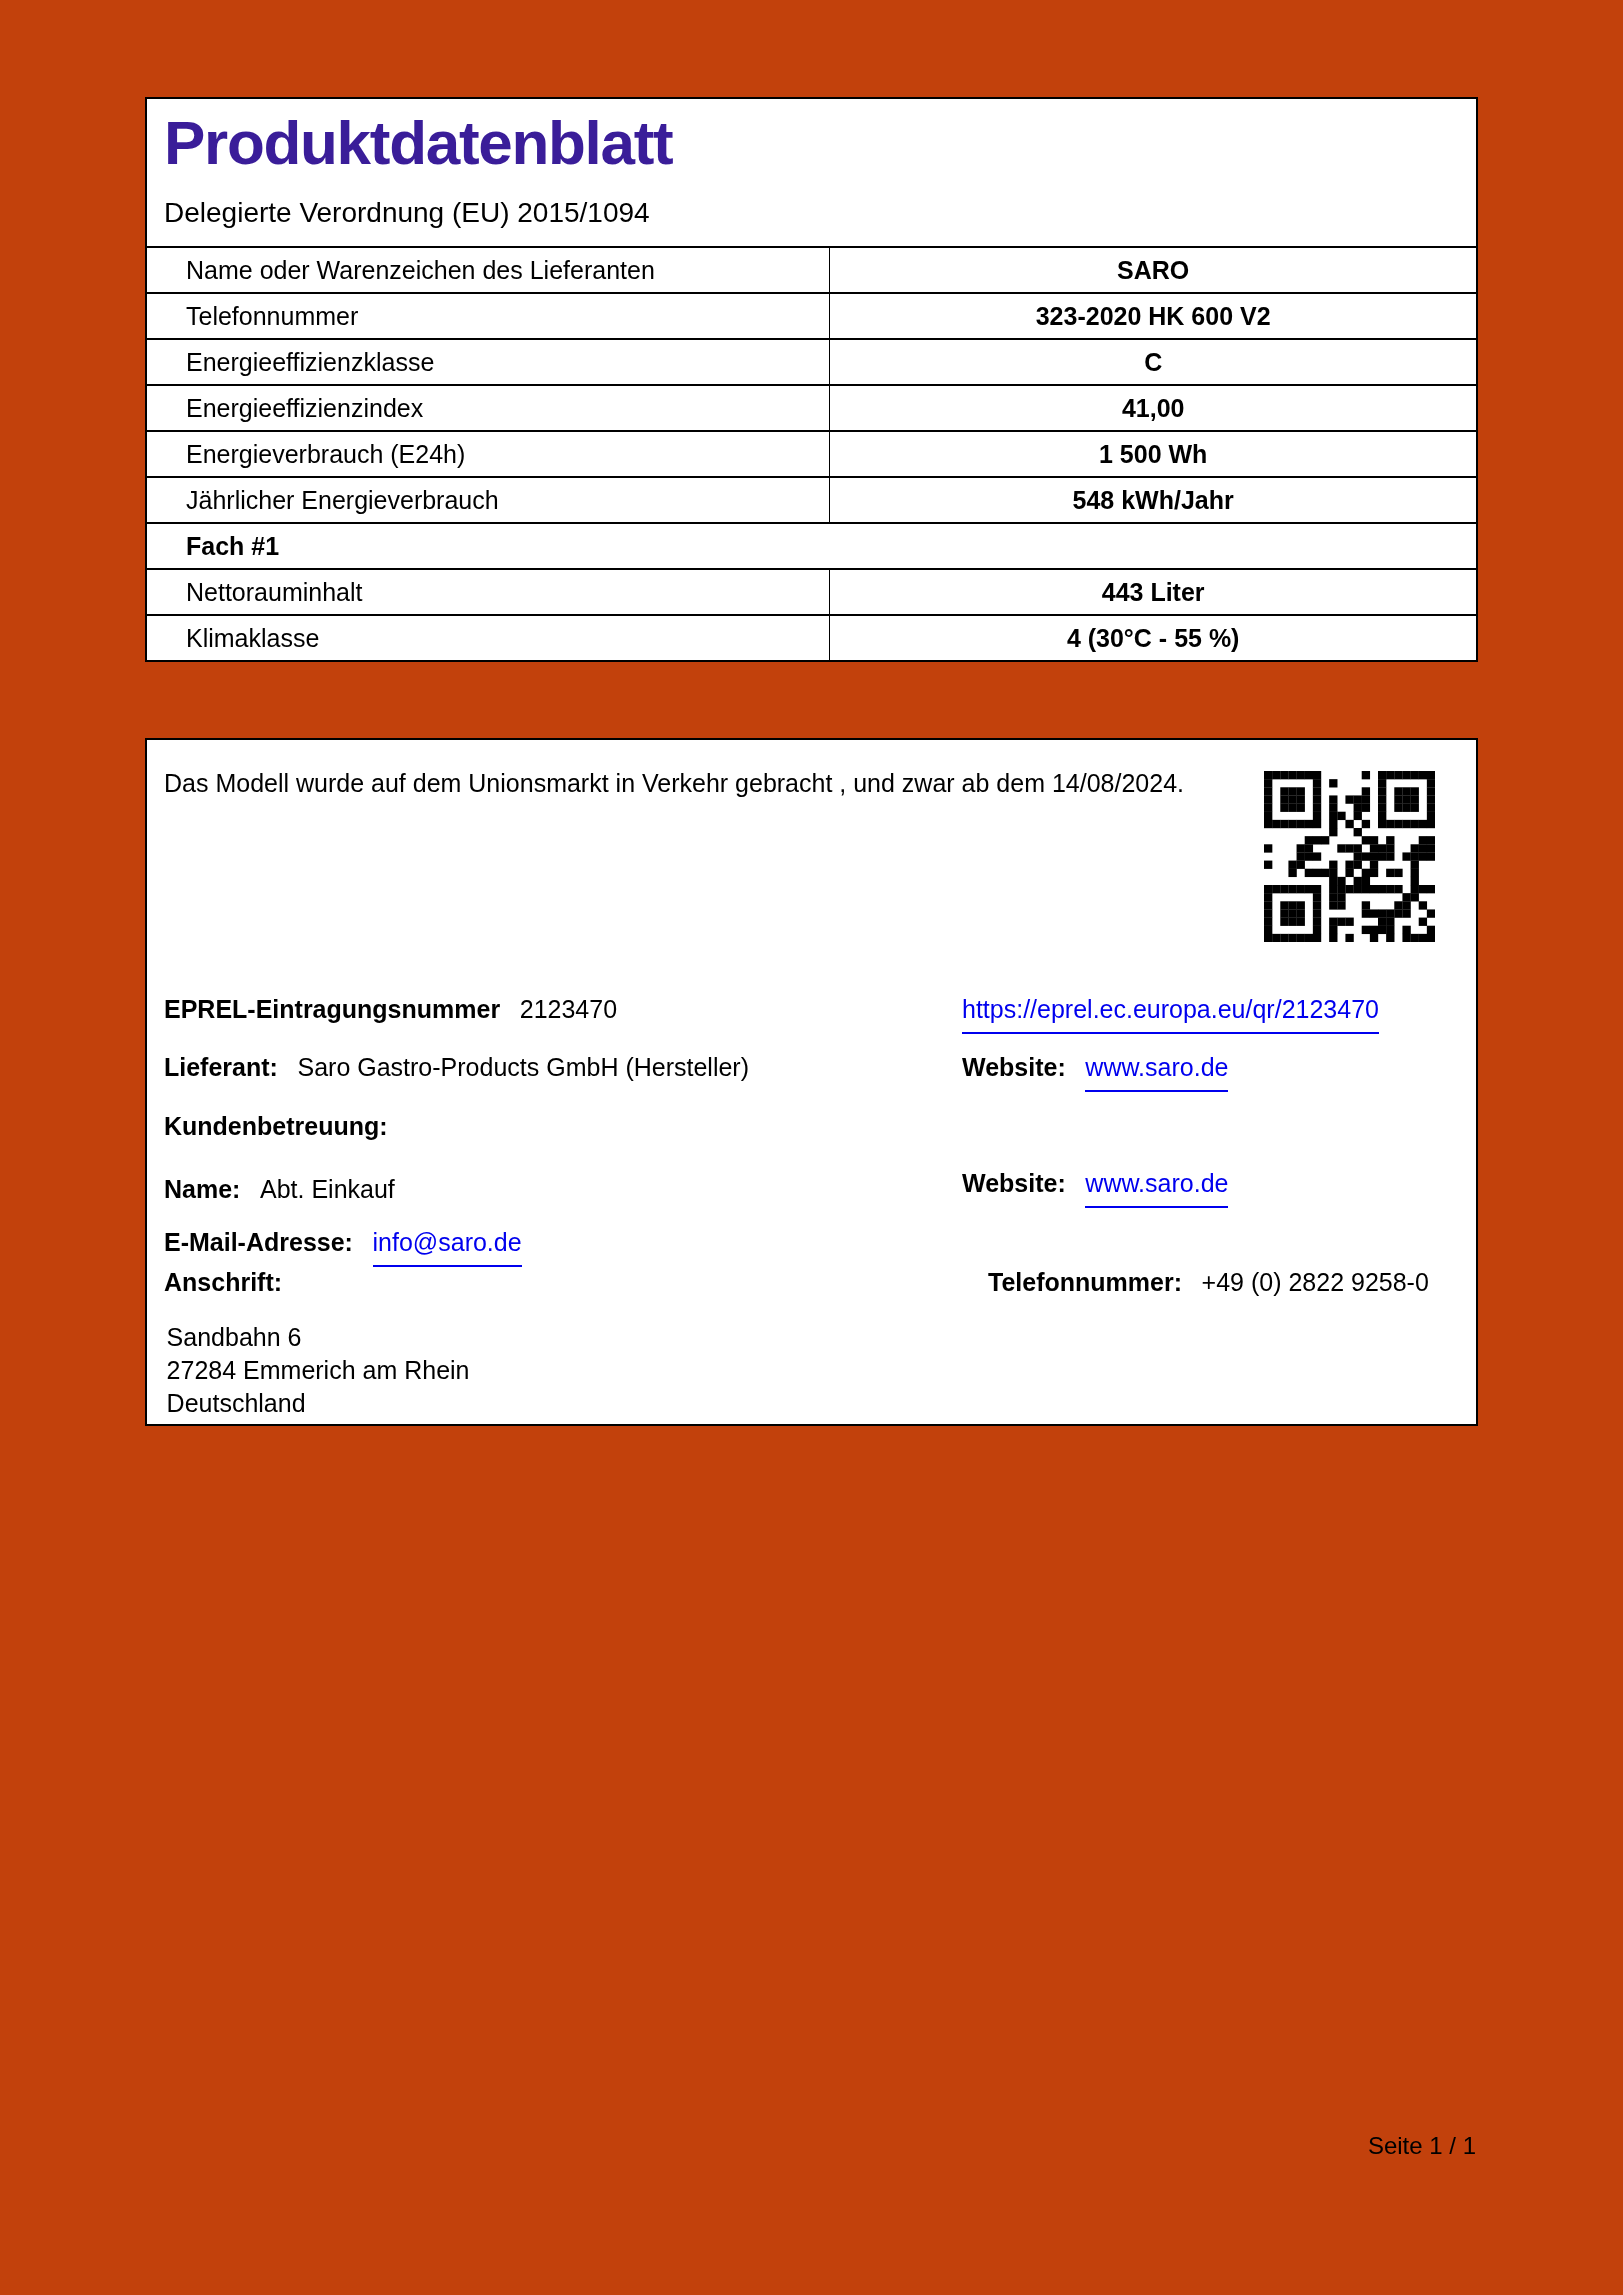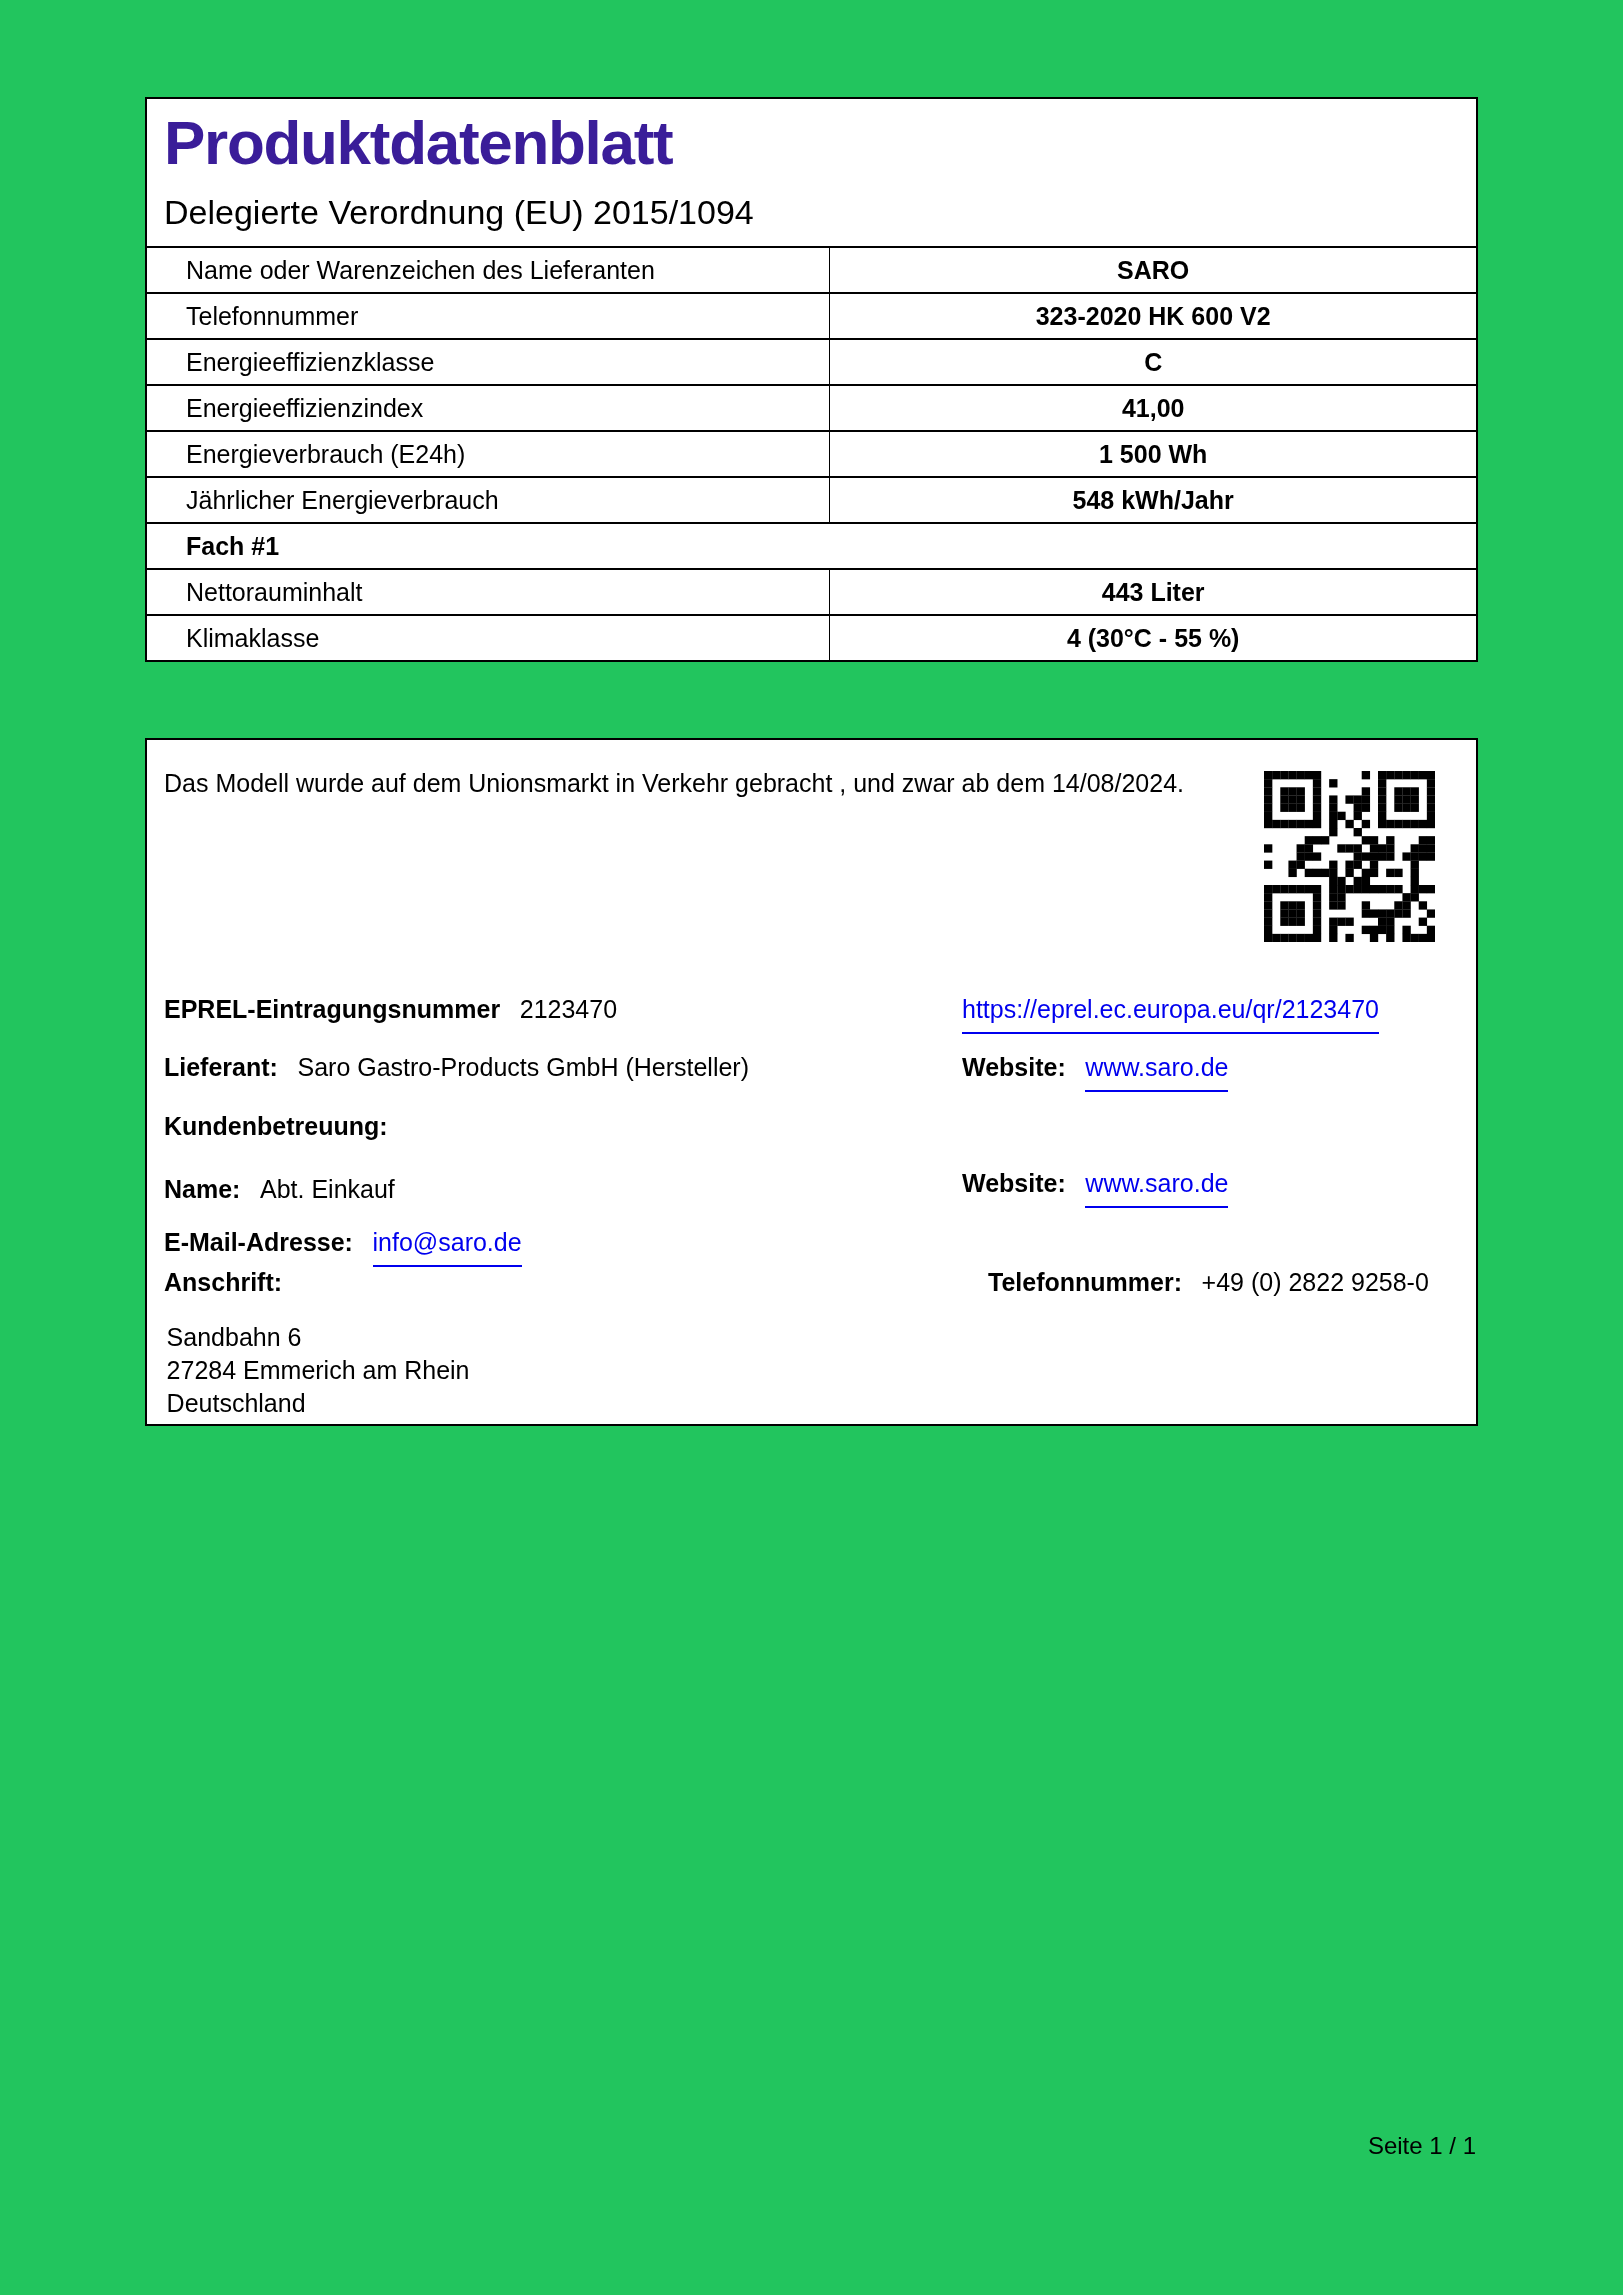--- a/index.html
+++ b/index.html
@@ -3,36 +3,36 @@
 <meta charset="utf-8">
 <style>
   * { margin:0; padding:0; box-sizing:border-box; }
   html,body { background:#ffffff; }
   body {
     width:1623px; height:2295px;
     font-family:"Liberation Sans", sans-serif;
     color:#000;
     position:relative;
   }
-  .page { position:relative; width:1623px; height:2295px; background:#22c55e; }
+  .page { position:relative; width:1623px; height:2295px; background:#c2410c; }
 
   
   .box1 {
     position:absolute; left:145px; top:97px; width:1333px;
     border:2px solid #000; background:#fff;
   }
   .hdr { position:relative; height:147px; }
   .hdr .title {
     position:absolute; left:17px; top:10.5px;
     font-size:62px; font-weight:bold; line-height:1.05;
     color:var(--title, #3a1d99); letter-spacing:-1.3px;
   }
   .hdr .subtitle {
     position:absolute; left:17px; top:98px;
-    font-size:34px; line-height:31px; color:#000;
+    font-size:28px; line-height:31px; color:#000;
   }
   .trow {
     display:flex; align-items:stretch;
     border-top:2px solid #000; height:46px;padding-left:22px;
   }
   .tcell-l {
     width:50.6%; padding-left:17px; font-size:25px;
     border-right:1.3px solid #000;
     display:flex; align-items:center;
   }

